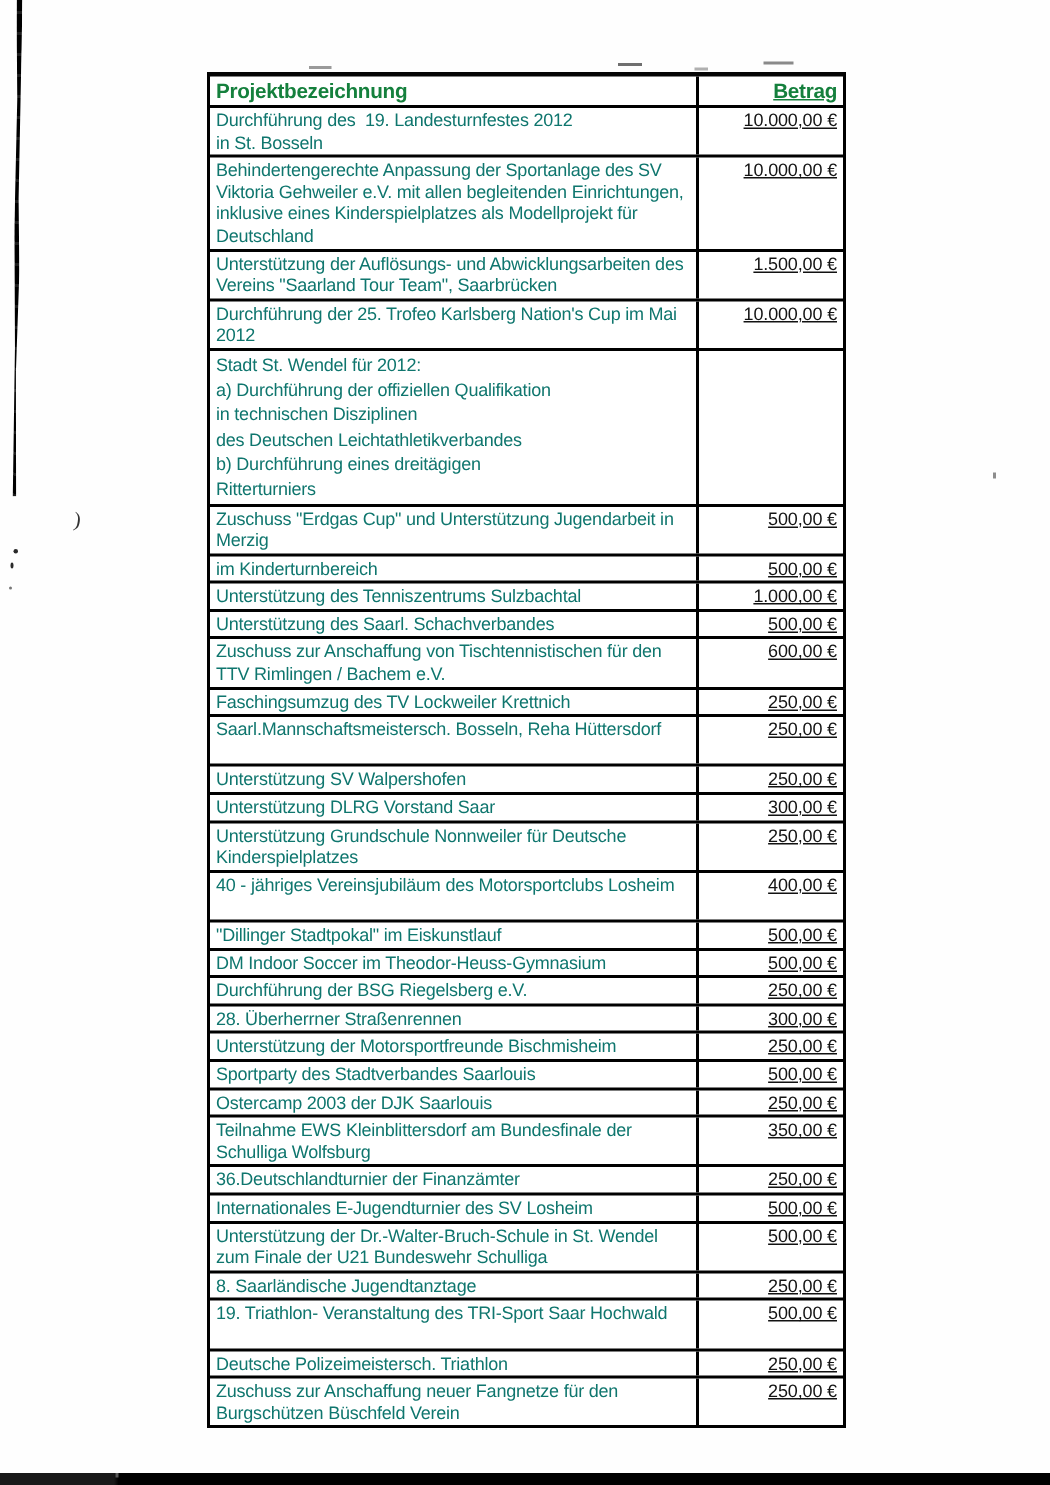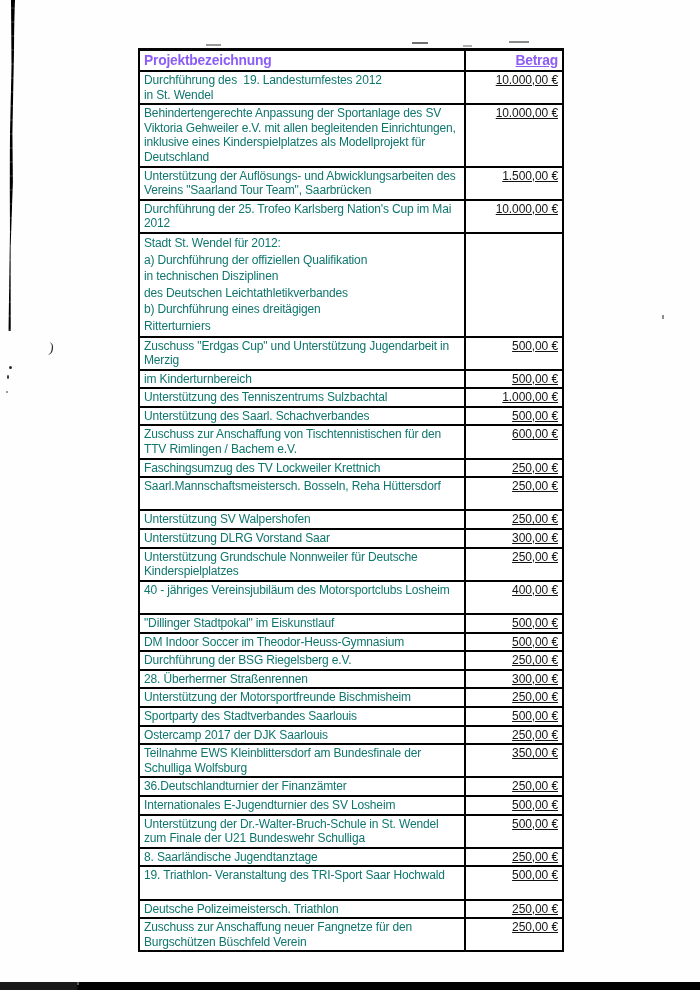--- a/index.html
+++ b/index.html
@@ -15,21 +15,21 @@
   .row:last-child{border-bottom:none;}
   .cell-project{width:318px;border-right:2px solid #000;padding:1px 2px 1px 4px;
                 overflow:hidden;box-sizing:content-box;}
   .cell-amount{flex:1;text-align:right;padding:1px 4px 0 2px;overflow:hidden;text-decoration:underline;}
   .line{font-size:12px;line-height:14.6px;min-height:14.6px;letter-spacing:-0.15px;
         white-space:pre;color:#0f766e;}
   .amount{font-size:12px;line-height:14.6px;letter-spacing:-0.1px;color:#141414;}
   .row.spaced .line{line-height:16.6px;min-height:16.6px;}
   .row.header{border-bottom:2px solid #000;}
   .row.header .cell-project,.row.header .cell-amount{padding-top:2px;padding-bottom:1px;}
-  .hdr{font-size:13.8px;font-weight:bold;line-height:16px;letter-spacing:-0.2px;color:#8b5cf6;}
+  .hdr{font-size:13.8px;font-weight:bold;line-height:16px;letter-spacing:-0.2px;color:#15803d;}
 
   
   .edge-line{position:absolute;left:11px;top:0;width:4px;height:331px;
              background:repeating-linear-gradient(180deg,#000 0 7px,#1d1d1d 7px 9px,#000 9px 14px);
              transform:rotate(0.6deg);transform-origin:top left;
              clip-path:polygon(0 0,100% 0,70% 40%,95% 55%,55% 75%,80% 100%,25% 100%,35% 70%,5% 45%,30% 20%);}
   .dot{position:absolute;background:#2a2a2a;border-radius:50%;}
   .dot.d1{left:9px;top:366px;width:3px;height:3px;}
   .dot.d2{left:7px;top:375px;width:2px;height:4px;}
   .dot.d3{left:6px;top:391px;width:2px;height:2px;background:#777;}
@@ -67,21 +67,21 @@
 
   <div class="scan-table">
     <div class="row header">
       <div class="cell-project hdr">Projektbezeichnung</div>
       <div class="cell-amount hdr">Betrag</div>
     </div>
     <div id="table-body">
         <div class="row">
           <div class="cell-project">
             <div class="line">Durchführung des  19. Landesturnfestes 2012</div>
-            <div class="line">in St. Wendel</div>
+            <div class="line">in St. Bosseln</div>
           </div>
           <div class="cell-amount">
             <div class="amount">10.000,00 €</div>
           </div>
         </div>
         <div class="row">
           <div class="cell-project">
             <div class="line">Behindertengerechte Anpassung der Sportanlage des SV</div>
             <div class="line">Viktoria Gehweiler e.V. mit allen begleitenden Einrichtungen,</div>
             <div class="line">inklusive eines Kinderspielplatzes als Modellprojekt für</div>
@@ -255,21 +255,21 @@
         <div class="row">
           <div class="cell-project">
             <div class="line">Sportparty des Stadtverbandes Saarlouis</div>
           </div>
           <div class="cell-amount">
             <div class="amount">500,00 €</div>
           </div>
         </div>
         <div class="row">
           <div class="cell-project">
-            <div class="line">Ostercamp 2017 der DJK Saarlouis</div>
+            <div class="line">Ostercamp 2003 der DJK Saarlouis</div>
           </div>
           <div class="cell-amount">
             <div class="amount">250,00 €</div>
           </div>
         </div>
         <div class="row">
           <div class="cell-project">
             <div class="line">Teilnahme EWS Kleinblittersdorf am Bundesfinale der</div>
             <div class="line">Schulliga Wolfsburg</div>
           </div>

